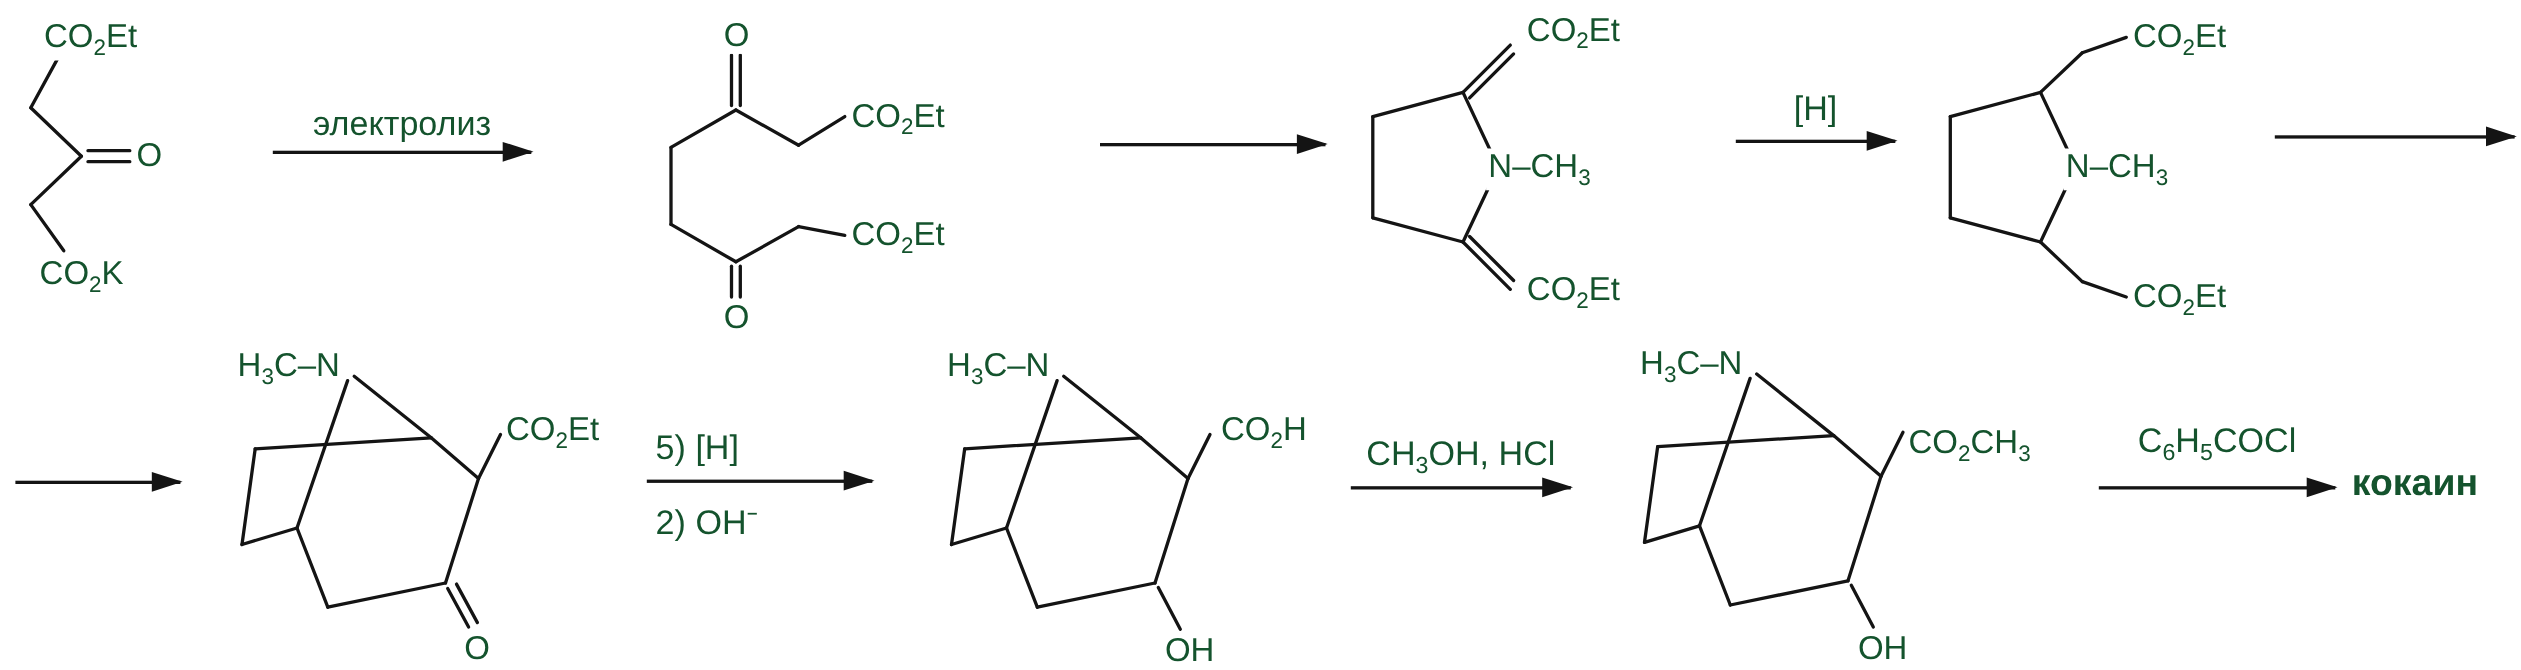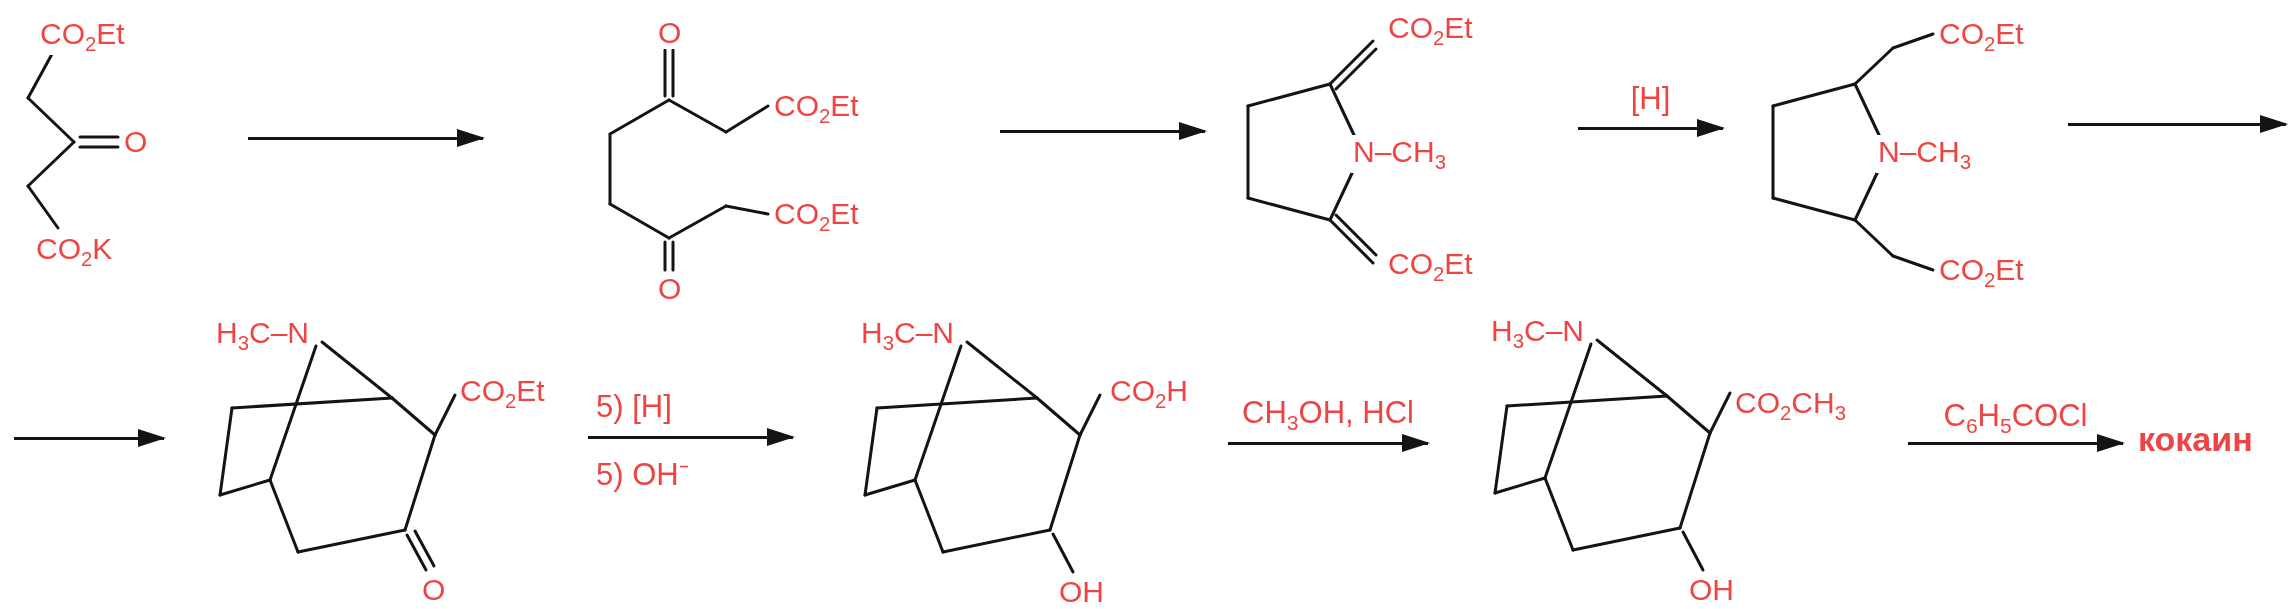--- a/index.html
+++ b/index.html
@@ -1,19 +1,19 @@
 <!DOCTYPE html>
 <html><head>
 <meta charset="utf-8">
 <style>
   * { box-sizing: border-box; }
   body { margin: 0; background: #ffffff; }
   .canvas {
     position: relative; width: 2292px; height: 609px;
-    background: #ffffff; color: #ef4444;
+    background: #ffffff; color: #14532d;
     font-family: "Liberation Sans", sans-serif; overflow: hidden;
   }
   .struct { position: absolute; }
   .struct svg { position: absolute; left: 0; top: 0; overflow: visible; }
   line { stroke: #141414; stroke-width: 3; stroke-linecap: round; }
   .lbl {
     position: absolute; font-size: 30px; line-height: 1.1;
     background: #ffffff; padding: 0 2px; white-space: nowrap;
   }
   sub { font-size: 0.68em; }
@@ -42,20 +42,21 @@
       <line x1="68" y1="123" x2="106" y2="123"></line>
       <line x1="68" y1="133" x2="106" y2="133"></line>
       <line x1="62" y1="128" x2="16" y2="172"></line>
       <line x1="16" y1="172" x2="46" y2="214"></line>
     </svg>
     <span class="lbl" style="left:26px;top:3px">CO<sub>2</sub>Et</span>
     <span class="lbl" style="left:110px;top:111px">O</span>
     <span class="lbl" style="left:22px;top:218px">CO<sub>2</sub>K</span>
   </div>
 
+  <span class="reagent" style="left:238px;top:96px;width:255px">электролиз</span>
   <div class="arrow" style="left:248px;top:137px;width:235px"></div>
 
   <div class="struct" style="left:560px;top:8px;width:430px;height:300px">
     <svg width="430" height="300">
       <line x1="105" y1="42" x2="105" y2="88"></line>
       <line x1="113" y1="42" x2="113" y2="88"></line>
       <line x1="109" y1="92" x2="50" y2="126"></line>
       <line x1="50" y1="126" x2="50" y2="196"></line>
       <line x1="50" y1="196" x2="109" y2="230"></line>
       <line x1="105" y1="234" x2="105" y2="262"></line>
@@ -128,21 +129,21 @@
       <line x1="265" y1="145" x2="285" y2="105"></line>
       <line x1="237" y1="245" x2="256" y2="280"></line>
       <line x1="245" y1="241" x2="264" y2="276"></line>
     </svg>
     <span class="lbl" style="left:44px;top:26px">H<sub>3</sub>C–N</span>
     <span class="lbl" style="left:288px;top:84px">CO<sub>2</sub>Et</span>
     <span class="lbl" style="left:250px;top:283px">O</span>
   </div>
 
   <span class="reagent left" style="left:596px;top:390px;width:190px">5) [H]</span>
-  <span class="reagent left" style="left:596px;top:458px;width:190px">5) OH⁻</span>
+  <span class="reagent left" style="left:596px;top:458px;width:190px">2) OH⁻</span>
   <div class="arrow" style="left:588px;top:436px;width:205px"></div>
 
   <div class="struct" style="left:815px;top:290px;width:400px;height:318px">
     <svg width="400" height="318">
       <line x1="152" y1="52" x2="222" y2="108"></line>
       <line x1="146" y1="56" x2="100" y2="190"></line>
       <line x1="62" y1="118" x2="222" y2="108"></line>
       <line x1="62" y1="118" x2="50" y2="205"></line>
       <line x1="50" y1="205" x2="100" y2="190"></line>
       <line x1="222" y1="108" x2="265" y2="145"></line>
@@ -172,18 +173,18 @@
       <line x1="235" y1="240" x2="128" y2="262"></line>
       <line x1="128" y1="262" x2="100" y2="190"></line>
       <line x1="265" y1="145" x2="285" y2="105"></line>
       <line x1="238" y1="244" x2="258" y2="282"></line>
     </svg>
     <span class="lbl" style="left:44px;top:26px">H<sub>3</sub>C–N</span>
     <span class="lbl" style="left:288px;top:98px">CO<sub>2</sub>CH<sub>3</sub></span>
     <span class="lbl" style="left:242px;top:285px">OH</span>
   </div>
 
-  <span class="reagent" style="left:1898px;top:399px;width:235px">C<sub>6</sub>H<sub>5</sub>COCl</span>
+  <span class="reagent" style="left:1898px;top:384px;width:235px">C<sub>6</sub>H<sub>5</sub>COCl</span>
   <div class="arrow" style="left:1908px;top:442px;width:215px"></div>
 
   <span class="product" style="left:2138px;top:420px">кокаин</span>
 
 </div>
 
 </body></html>

